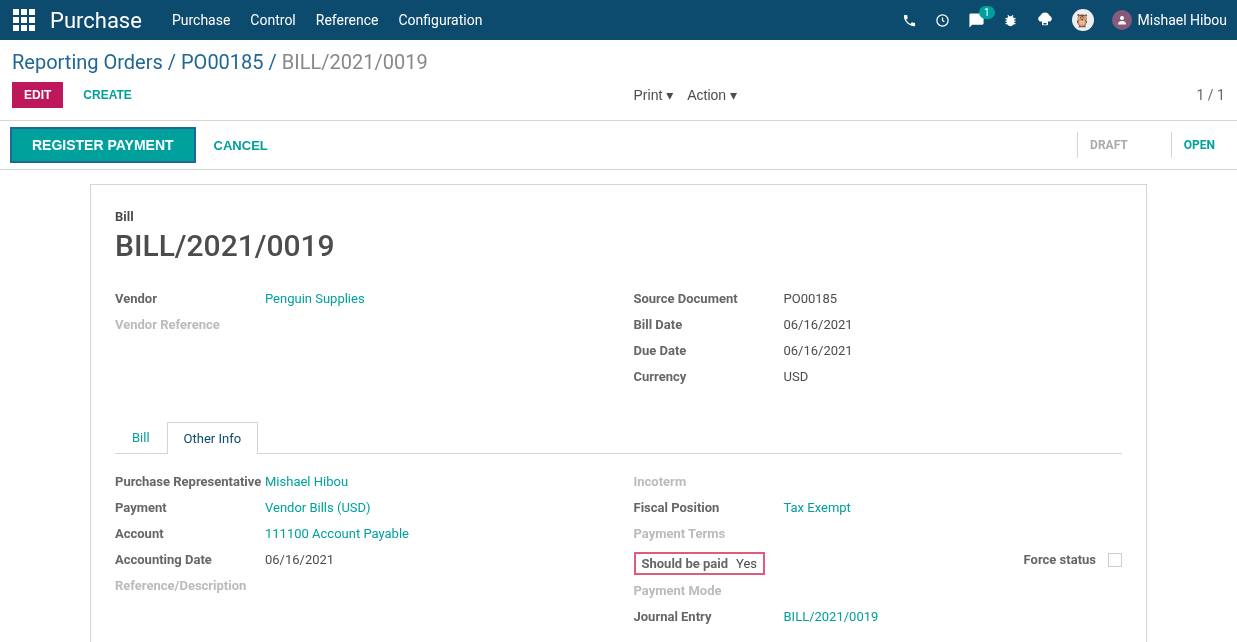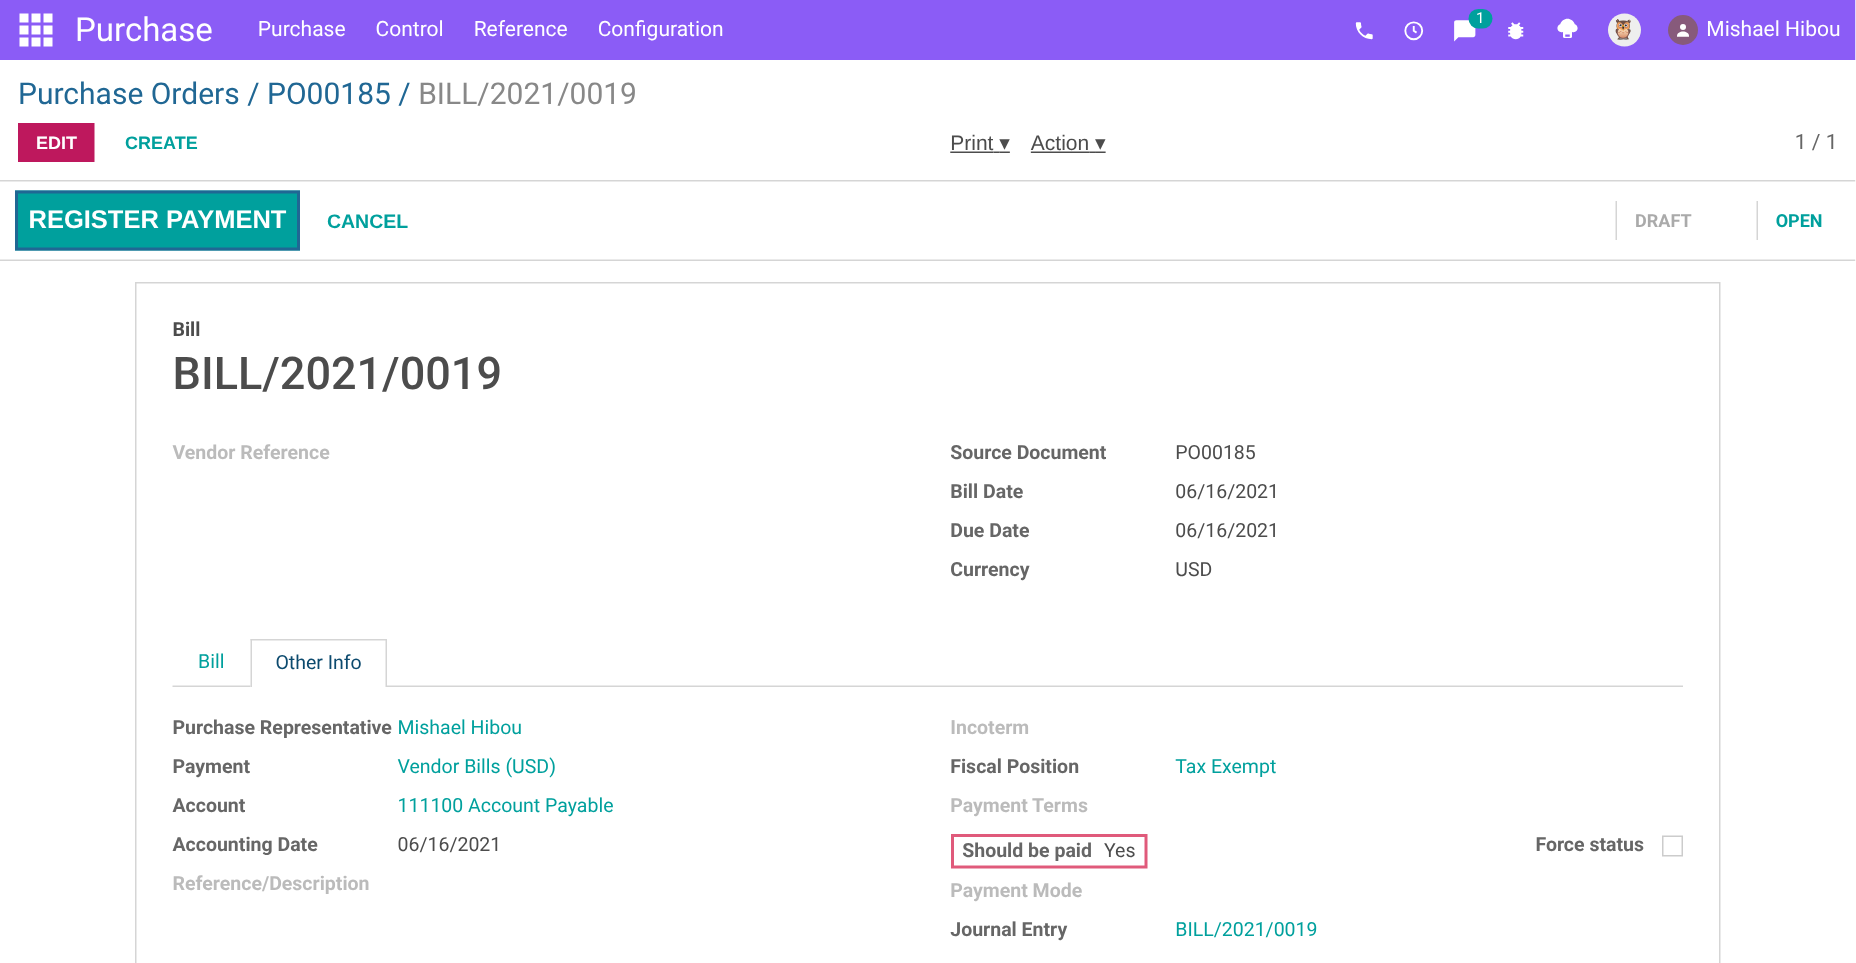--- a/index.html
+++ b/index.html
@@ -1,42 +1,42 @@
 <!DOCTYPE html>
 <html><head>
 <meta charset="utf-8">
 <style>
 * { box-sizing: border-box; margin: 0; padding: 0; }
 body { font-family: -apple-system, BlinkMacSystemFont, "Segoe UI", Roboto, "Helvetica Neue", Arial, sans-serif; font-size: 13px; color: #4c4c4c; background: #fff; overflow-x: hidden; }
-.navbar { background: #8b5cf6; color: #fff; display: flex; align-items: center; height: 40px; padding: 0 10px; }
+.navbar { background: #0c4a6e; color: #fff; display: flex; align-items: center; height: 40px; padding: 0 10px; }
 .apps-icon { width: 28px; display: flex; flex-wrap: wrap; gap: 2px; padding: 3px; cursor: pointer; }
 .apps-icon span { width: 6px; height: 6px; background: #fff; }
 .brand { font-size: 22px; font-weight: 400; margin: 0 30px 0 12px; }
 .nav-menu { display: flex; gap: 20px; }
 .nav-menu a { color: #fff; text-decoration: none; font-size: 14px; }
 .nav-right { margin-left: auto; display: flex; align-items: center; gap: 18px; }
 .nav-icon { color: #fff; font-size: 16px; cursor: pointer; position: relative; }
 .activity { position: relative; }
 .activity .count-badge { position: absolute; top: -6px; right: -10px; background: #00a09d; color: #fff; border-radius: 10px; font-size: 10px; padding: 1px 5px; }
 .user-area { display: flex; align-items: center; gap: 6px; font-size: 14px; }
 .user-avatar { width: 20px; height: 20px; border-radius: 50%; background: #875a7b; display: flex; align-items: center; justify-content: center; font-size: 11px; }
 .owl-icon { width: 22px; height: 22px; border-radius: 50%; background: #eee; display: flex; align-items: center; justify-content: center; color: #666; font-size: 13px; }
 .breadcrumb-row { padding: 10px 12px 4px 12px; display: flex; align-items: center; }
 .breadcrumb { font-size: 20px; color: #206794; }
 .breadcrumb a { color: #206794; text-decoration: none; }
 .breadcrumb .current { color: #888; }
 .toolbar-row { padding: 4px 12px 12px 12px; display: flex; align-items: center; }
 .btn { border: none; padding: 6px 12px; font-size: 12px; font-weight: bold; cursor: pointer; }
 .btn-edit { background: #be185d; color: #fff; }
 .btn-create { background: transparent; color: #00a09d; margin-left: 8px; }
-.toolbar-center { margin-left: auto; margin-right: auto; display: flex; gap: 14px; padding-left: 260px; text-decoration: underline; }
+.toolbar-center { margin-left: auto; margin-right: auto; display: flex; gap: 14px; padding-left: 260px; }
 .dropdown-btn { background: none; border: none; font-size: 14px; color: #4c4c4c; cursor: pointer; }
 .pager { font-size: 14px; color: #666; margin-left: auto; }
 .statusbar { border-top: 1px solid #d5d5d5; border-bottom: 1px solid #d5d5d5; padding: 6px 10px; display: flex; align-items: center; gap: 6px; background: #fff; }
-.btn-primary-highlighted { background: #00a09d; color: #fff; padding: 8px 7px; font-weight: bold; border: 2px solid #206794; font-size: 17px; cursor: pointer; }
+.btn-primary-highlighted { background: #00a09d; color: #fff; padding: 8px 20px; font-weight: bold; border: 2px solid #206794; font-size: 14px; cursor: pointer; }
 .btn-secondary { background: transparent; color: #00a09d; padding: 8px 12px; font-weight: bold; border: none; font-size: 13px; cursor: pointer; }
 .status-steps { margin-left: auto; display: flex; align-items: center; }
 .status-step { padding: 6px 12px; font-size: 12px; font-weight: bold; color: #aaa; border-left: 1px solid #d5d5d5; position: relative; margin-left: 31px; }
 .status-step.active { color: #00a09d; }
 .status-step::after { content: ""; position: absolute; right: -8px; top: 0; bottom: 0; width: 0; height: 0; border-top: 14px solid transparent; border-bottom: 14px solid transparent; border-left: 8px solid #fff; }
 .form-sheet-bg { padding: 14px 90px; }
 .form-sheet { border: 1px solid #d5d5d5; background: #fff; padding: 24px; max-width: 1140px; margin: 0 auto; }
 .sheet-title-label { font-size: 13px; font-weight: bold; color: #4c4c4c; }
 .sheet-title { font-size: 30px; font-weight: 500; margin: 4px 0 24px 0; color: #4c4c4c; }
 .two-col { display: flex; gap: 30px; }
@@ -111,21 +111,21 @@
             <path d="M4 20c0-4 4-6 8-6s8 2 8 6v1H4v-1z"></path>
           </svg>
       </span>
       <span>Mishael Hibou</span>
     </div>
   </div>
 </div>
 
 <div class="breadcrumb-row">
   <div class="breadcrumb">
-    <a href="#">Purchase Orders</a>
+    <a href="#">Reporting Orders</a>
     <span> / </span>
     <a href="#">PO00185</a>
     <span> / </span>
     <span class="current">BILL/2021/0019</span>
   </div>
 </div>
 
 <div class="toolbar-row">
   <button class="btn btn-edit">EDIT</button>
   <button class="btn btn-create">CREATE</button>
@@ -146,20 +146,24 @@
 </div>
 
 <div class="form-sheet-bg">
   <div class="form-sheet">
 
     <div class="sheet-title-label">Bill</div>
     <h1 class="sheet-title">BILL/2021/0019</h1>
 
     <div class="two-col">
       <div class="col">
+        <div class="field-row">
+          <div class="field-label">Vendor</div>
+          <div class="field-value"><a class="link">Penguin Supplies</a></div>
+        </div>
         <div class="field-row">
           <div class="field-label muted">Vendor Reference</div>
           <div class="field-value"></div>
         </div>
       </div>
       <div class="col">
         <div class="field-row">
           <div class="field-label">Source Document</div>
           <div class="field-value">PO00185</div>
         </div>

